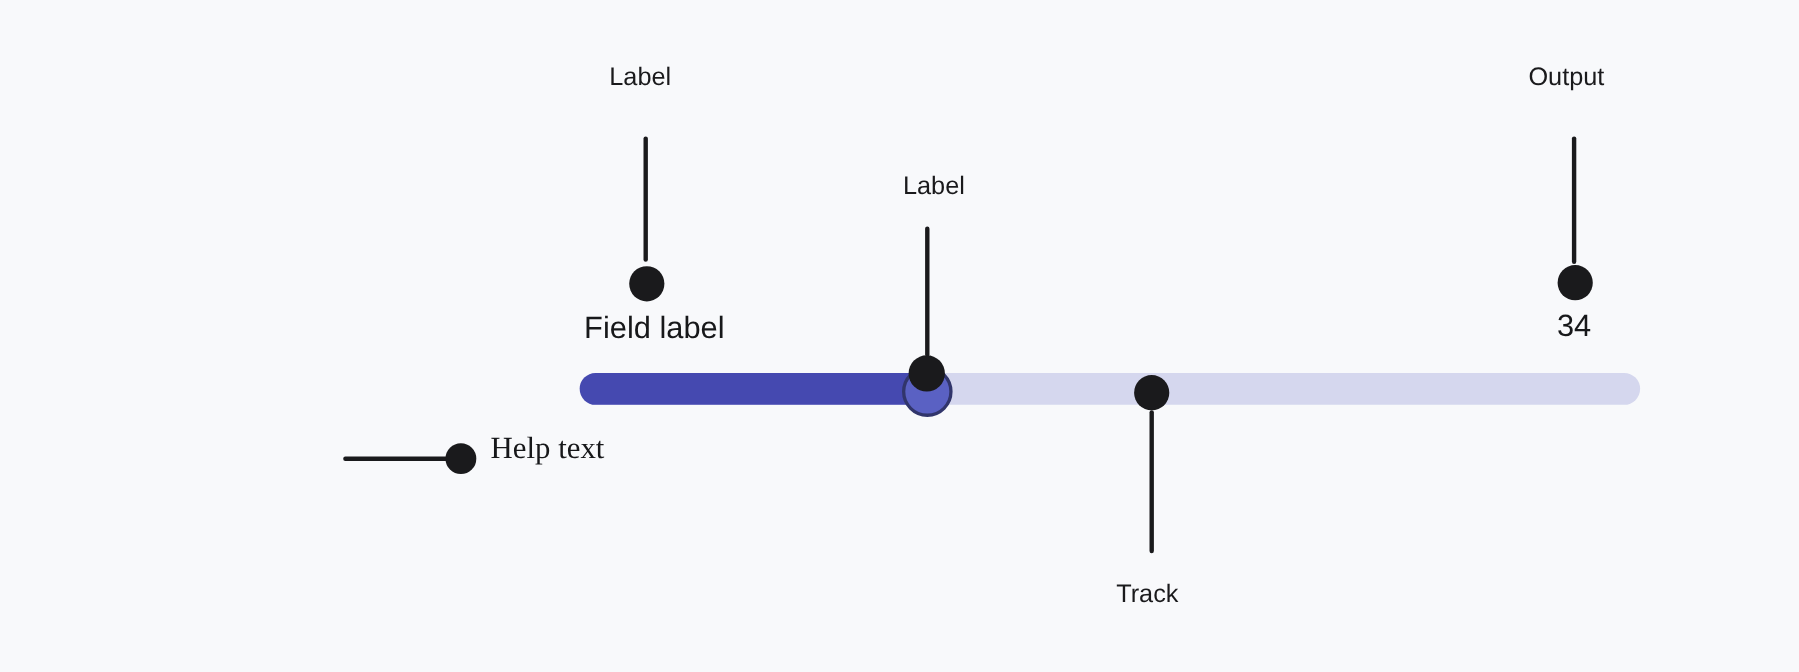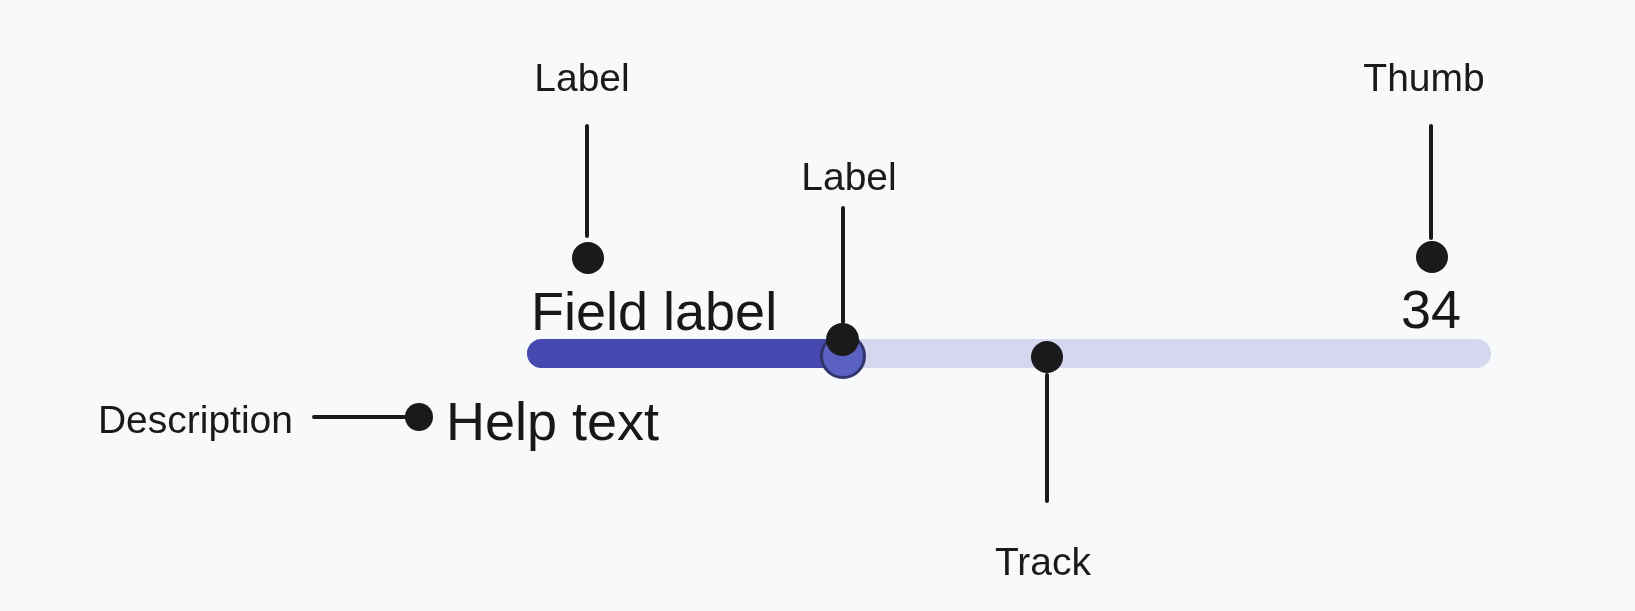--- a/index.html
+++ b/index.html
@@ -6,21 +6,21 @@
   .canvas{
     position:relative;
     width:1635px;height:611px;
     background:#F8F9FB;
     font-family:"Liberation Sans", sans-serif;
     overflow:hidden;
   }
   
   .ann-text{
     position:absolute;
-    font-size:39px;
+    font-size:23px;
     line-height:1.1;
     color:#1A1A1C;
     white-space:nowrap;
   }
   .ann-center{transform:translateX(-50%);}
   
   .vline{
     position:absolute;width:4px;background:#1A1A1C;border-radius:2px;
   }
   .hline{
@@ -29,21 +29,21 @@
   
   .dot{
     position:absolute;background:#1A1A1C;border-radius:50%;
   }
   .dot-32{width:32px;height:32px;}
   .dot-28{width:28px;height:28px;}
   .dot-33{width:33px;height:33px;}
   
   .comp-text{
     position:absolute;
-    font-size:54px;
+    font-size:28px;
     line-height:1.05;
     color:#17181A;
     white-space:nowrap;
   }
   .track{
     position:absolute;
     left:527px;top:339px;
     width:964px;height:29px;
     background:#D5D7EE;
     border-radius:15px;
@@ -73,35 +73,34 @@
   <div class="comp-text" style="left:531px;top:283px;">Field label</div>
 
   <div class="comp-text ann-center" style="left:1431px;top:281px;">34</div>
 
   <div class="track">
     <div class="track-fill"></div>
   </div>
 
   <div class="thumb"></div>
 
-  <div class="comp-text" style="left:446px;top:393px;">Help text</div>
+  <div class="comp-text" style="left:446px;top:393px;font-family:Liberation Serif, serif;">Help text</div>
 
   <div class="ann-text ann-center" style="left:582px;top:57px;">Label</div>
   <div class="vline" style="left:585px;top:124px;height:114px;"></div>
   <div class="dot dot-32" style="left:572px;top:242px;"></div>
 
   <div class="ann-text ann-center" style="left:849px;top:156px;">Label</div>
   <div class="vline" style="left:841px;top:206px;height:118px;"></div>
   <div class="dot dot-33" style="left:826px;top:323px;"></div>
 
-  <div class="ann-text ann-center" style="left:1424px;top:57px;">Thumb</div>
+  <div class="ann-text ann-center" style="left:1424px;top:57px;">Output</div>
   <div class="vline" style="left:1429px;top:124px;height:116px;"></div>
   <div class="dot dot-32" style="left:1416px;top:241px;"></div>
 
   <div class="dot dot-32" style="left:1031px;top:341px;"></div>
   <div class="vline" style="left:1045px;top:373px;height:130px;"></div>
-  <div class="ann-text ann-center" style="left:1043px;top:541px;">Track</div>
+  <div class="ann-text ann-center" style="left:1043px;top:527px;">Track</div>
 
-  <div class="ann-text" style="right:1342px;top:399px;">Description</div>
   <div class="hline" style="left:312px;top:415px;width:101px;"></div>
   <div class="dot dot-28" style="left:405px;top:403px;"></div>
 
 </div>
 
 </body></html>

